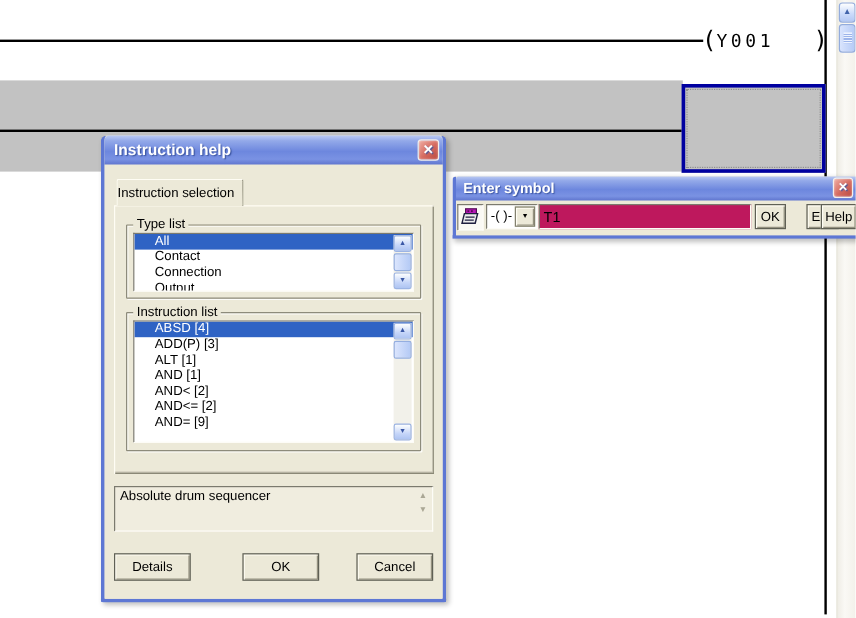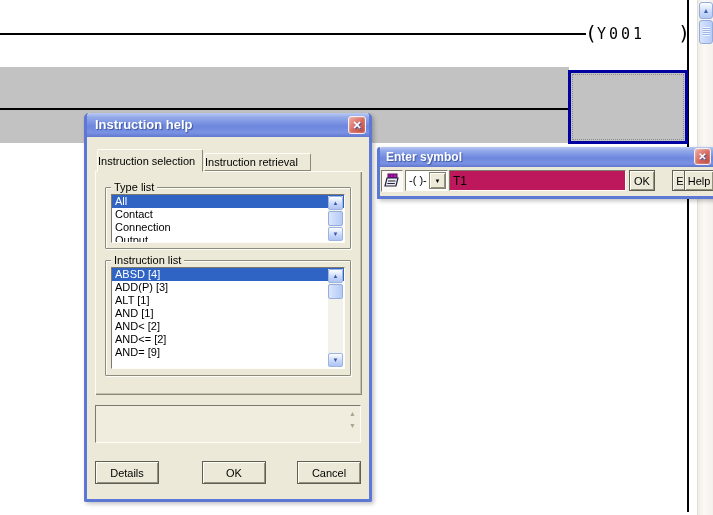--- a/index.html
+++ b/index.html
@@ -43,21 +43,21 @@
   .sunken { background:#fff; border:1px solid; border-color:#7b7a6e #fdfcf7 #fdfcf7 #7b7a6e; }
   .tab { position:absolute; background:#ece9d8; border:1px solid; border-color:#fffdf4 #8a8876 transparent #fffdf4;
          border-radius:2px 2px 0 0; font-size:11px; }
   .tab-panel { position:absolute; background:#ece9d8;
                box-shadow:inset 1px 1px 0 #fffdf4, inset -1px -1px 0 #8a8876, inset -2px -2px 0 #c5c2b2; }
   .group { position:absolute; border:1px solid #8d8b7b; border-radius:1px;
            box-shadow:inset 1px 1px 0 rgba(255,255,255,.85), 1px 1px 0 rgba(255,255,255,.85); }
   .group-label { position:absolute; background:#ece9d8; font-size:11px; line-height:12px; padding:0 3px; }
 
   .listbox { position:absolute; overflow:hidden; }
-  .lb-item { height:13px; line-height:13px; font-size:11px; padding-left:3px; white-space:nowrap; }
+  .lb-item { height:13px; line-height:13px; font-size:11px; padding-left:17px; white-space:nowrap; }
   .lb-item.selected { background:#2f63c4; color:#fff; }
   .lb-scroll { position:absolute; right:1px; top:1px; bottom:1px; width:15px; background:#f2f1ea; }
   .lb-btn { position:absolute; left:0; width:15px; height:14px; border:1px solid #9cb4e4; border-radius:2px;
             background:linear-gradient(180deg,#fdfefe,#c6d6f9 60%,#aec4f2); color:#3a57a5;
             font-size:6px; line-height:13px; text-align:center; }
   .lb-thumb { position:absolute; left:0; top:15px; width:15px; height:15px; border:1px solid #94aee0; border-radius:2px;
               background:linear-gradient(90deg,#dbe5fd,#b4caf5); }
 
   .desc-box { position:absolute; background:#f0eddf; border:1px solid; border-color:#7b7a6e #fdfcf7 #fdfcf7 #7b7a6e;
               font-size:11px; padding:2px 16px 2px 4px; }
@@ -96,23 +96,20 @@
 
 <div class="xp-dialog" style="left:84px; top:113px; width:288px; height:389px; z-index:10;">
   <div class="titlebar" style="height:24px; font-size:13px; line-height:24px; padding-left:8px;">
     <span>Instruction help</span>
     <div class="close-btn" style="right:3px; top:3px; width:18px; height:18px; font-size:11px; line-height:16px;">✕</div>
   </div>
 
   <div class="tab" style="left:10px; top:36px; width:106px; height:23px; line-height:22px; z-index:2;">
     <span>Instruction selection</span>
   </div>
-  <div class="tab" style="left:117px; top:40px; width:107px; height:18px; line-height:17px; border-bottom:1px solid #8a8876;">
-    <span>Instruction retrieval</span>
-  </div>
 
   <div class="tab-panel" style="left:8px; top:58px; width:267px; height:224px;"></div>
 
   <div class="group" style="left:18px; top:74px; width:246px; height:62px;"></div>
   <div class="group-label" style="left:24px; top:68px;">Type list</div>
   <div class="listbox sunken" style="left:24px; top:81px; width:234px; height:49px;">
     <div class="lb-item selected">All</div>
     <div class="lb-item">Contact</div>
     <div class="lb-item">Connection</div>
     <div class="lb-item">Output</div>
@@ -134,20 +131,21 @@
     <div class="lb-item">AND&lt;= [2]</div>
     <div class="lb-item">AND= [9]</div>
     <div class="lb-scroll">
       <div class="lb-btn" style="top:0;">▲</div>
       <div class="lb-thumb"></div>
       <div class="lb-btn" style="bottom:0;">▼</div>
     </div>
   </div>
 
   <div class="desc-box" style="left:8px; top:292px; width:266px; height:38px;">
+    <span>Absolute drum sequencer</span>
     <div class="desc-arrow" style="top:2px;">▲</div>
     <div class="desc-arrow" style="top:14px;">▼</div>
   </div>
 
   <button class="classic-btn" style="left:8px; top:348px; width:64px; height:23px;">Details</button>
   <button class="classic-btn" style="left:115px; top:348px; width:64px; height:23px;">OK</button>
   <button class="classic-btn" style="left:210px; top:348px; width:64px; height:23px;">Cancel</button>
 </div>
 
 <div class="xp-dialog" style="left:377px; top:147px; width:340px; height:52px; z-index:20; border-radius:3px 3px 0 0;">

